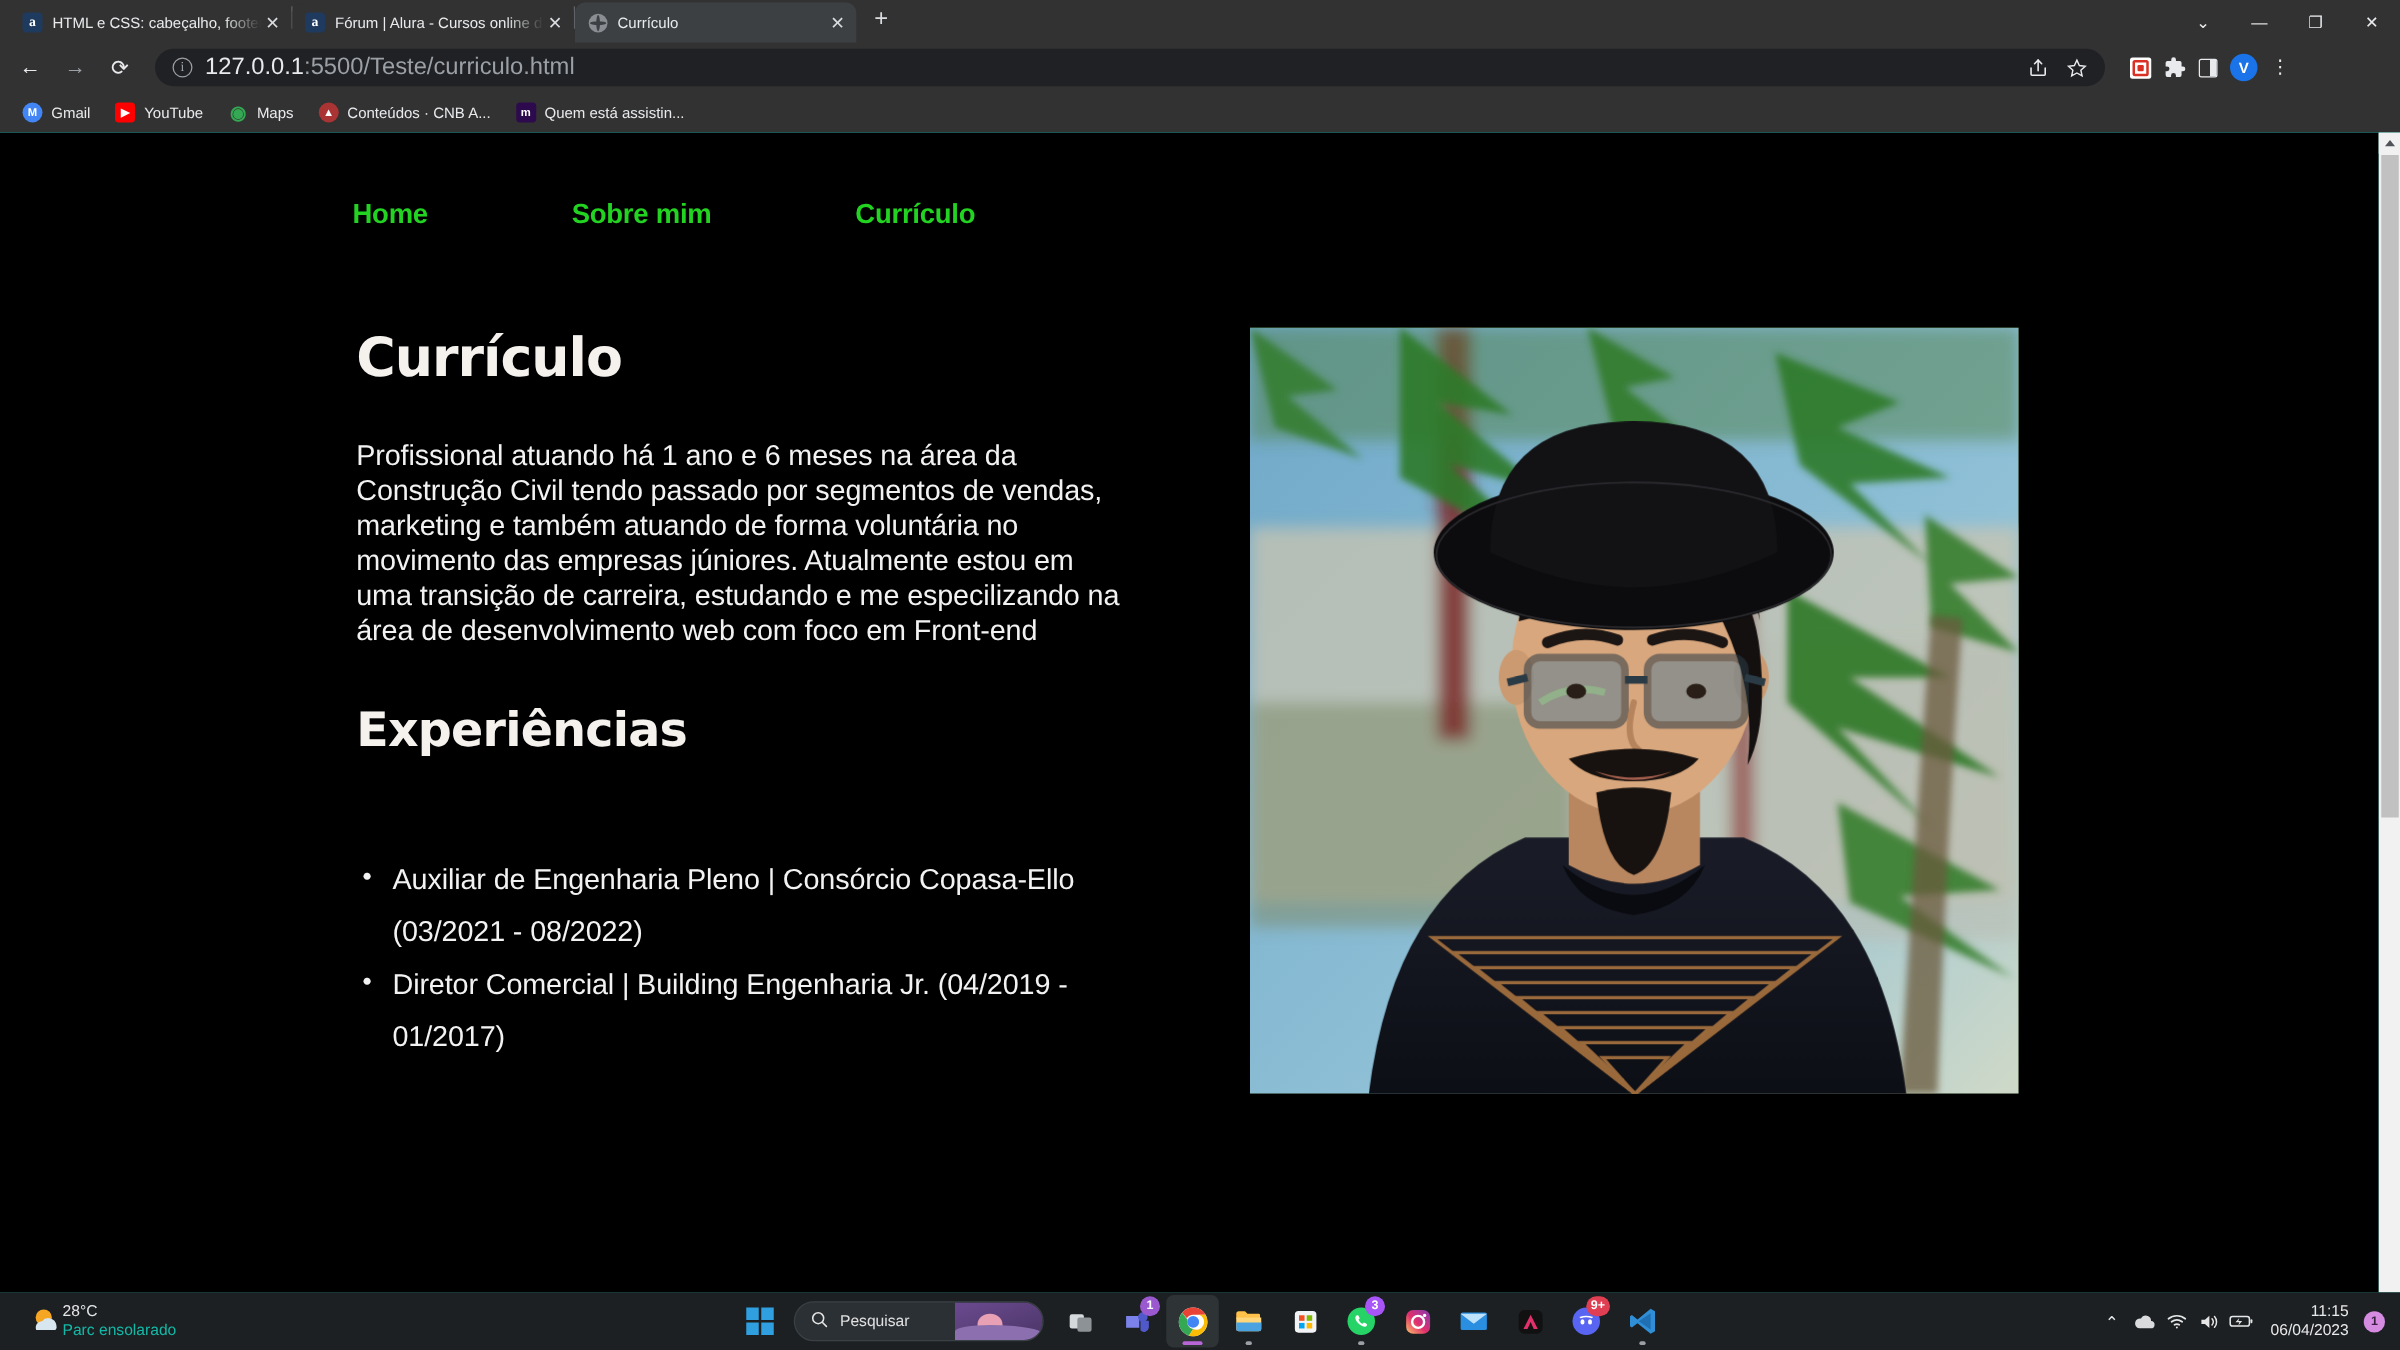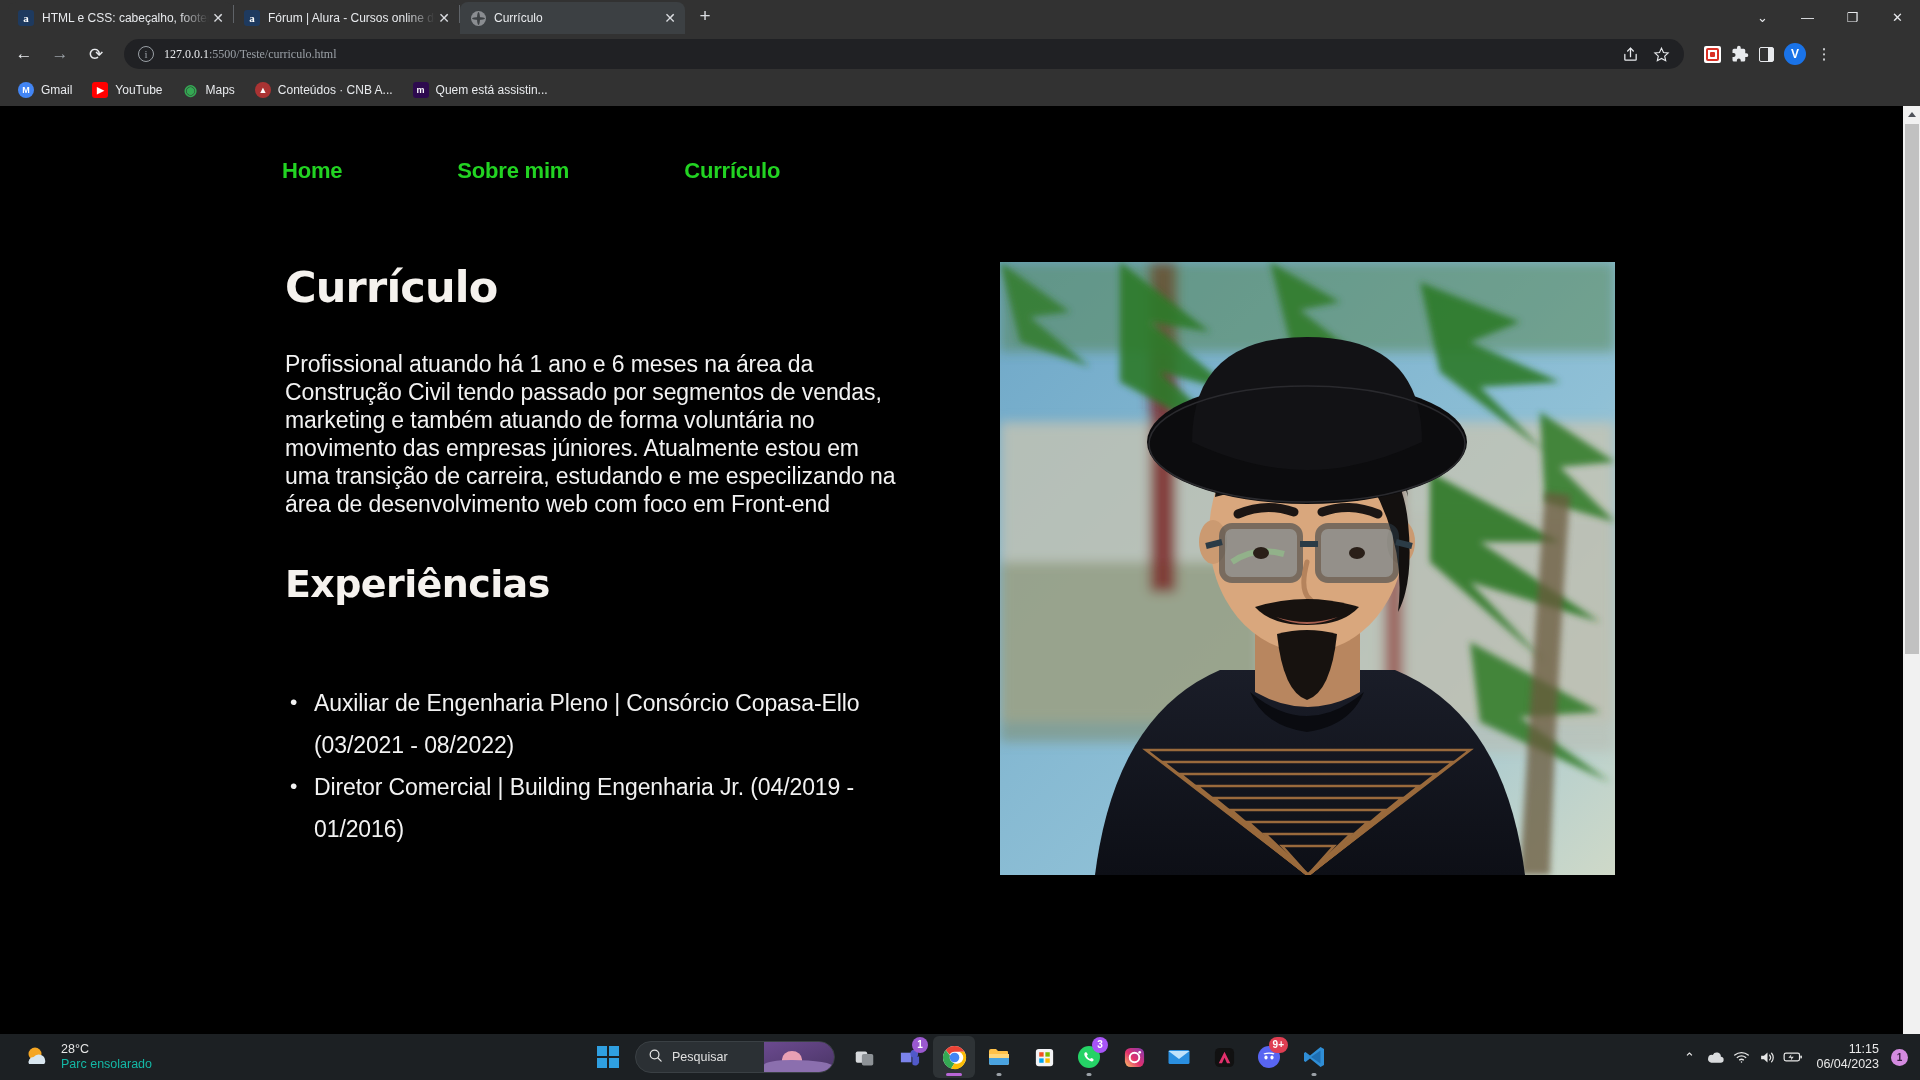--- a/index.html
+++ b/index.html
@@ -44,21 +44,21 @@
 
   .toolbar { height:40px; background:#323232; display:flex; align-items:center; padding:0 8px; }
   .navbtn { width:32px; height:32px; display:flex; align-items:center; justify-content:center; color:#e8eaed; font-size:17px; margin-right:4px; border-radius:50%; }
   .navbtn.dim { color:#9aa0a6; }
   .omnibox {
     flex:1 1 auto; height:30px; background:#202124; border-radius:16px;
     display:flex; align-items:center; padding:0 14px; margin:0 8px; position:relative;
     max-width:1560px;
   }
   .info-ic { width:16px;height:16px;border:1.4px solid #9aa0a6;border-radius:50%;color:#9aa0a6;font-size:11px;line-height:14px;text-align:center;margin-right:10px;font-family:"Liberation Serif",serif;flex:0 0 16px;}
-  .url { font-size:12px; color:#9aa0a6; white-space:nowrap;font-family:Liberation Serif, serif; }
+  .url { font-size:19px; color:#9aa0a6; white-space:nowrap; }
   .url b { color:#e8eaed; font-weight:normal; }
   .omni-right { margin-left:auto; display:flex; align-items:center; gap:14px; }
   .tb-ic { color:#e8eaed; font-size:15px; display:flex; align-items:center; justify-content:center; }
   .ext-row { display:flex; align-items:center; gap:10px; padding-left:12px; }
   .ext-sq { width:17px; height:17px; background:#fff; border-radius:2px; position:relative; }
   .ext-sq .inner { position:absolute; inset:2px; border:2px solid #d93025; border-radius:2px; }
   .ext-sq .inner:after{content:"";position:absolute;left:2px;top:2px;right:2px;bottom:2px;background:#d93025;border-radius:1px;}
   .sidepanel { width:15px;height:15px;border:1.8px solid #e8eaed;border-radius:2px;position:relative;}
   .sidepanel:after{content:"";position:absolute;right:0;top:0;bottom:0;width:5px;background:#e8eaed;}
   .avatar { width:22px;height:22px;border-radius:50%;background:#1a73e8;color:#fff;font-size:12px;line-height:22px;text-align:center;font-weight:bold;}
@@ -110,21 +110,21 @@
   .photo svg { display:block; width:100%; height:100%; }
 
   
   .sbtrack { position:absolute; right:0; top:0; width:17px; height:928px; background:#f1f1f1; }
   .sbup { position:absolute; right:0; top:0; width:17px; height:17px; background:#f1f1f1; display:flex;align-items:center;justify-content:center;}
   .sbarrow { width:0;height:0;border-left:4px solid transparent;border-right:4px solid transparent;border-bottom:5px solid #50535a;}
   .sbthumb { position:absolute; right:1px; top:18px; width:14px; height:530px; background:#c1c1c1; border-radius:0; }
 
   
   .taskbar { width:1920px; height:46px; background:#1c2023; display:flex; align-items:center; position:relative; }
-  .weather { display:flex; align-items:center; padding-left:24px; gap:11px; }
+  .weather { display:flex; align-items:center; padding-left:24px; }
   .wicon { width:26px; height:26px; position:relative; }
   .wtext { color:#e6e6e6; font-size:12.5px; line-height:15px; }
   .wtext .t2 { color:#14b8a6; }
 
   .tb-center { position:absolute; left:50%; transform:translateX(-50%); display:flex; align-items:center; gap:0; }
   .startbtn { width:46px; height:46px; display:flex; align-items:center; justify-content:center; }
   .winlogo { display:grid; grid-template-columns:10px 10px; grid-template-rows:10px 10px; gap:2.5px; }
   .winlogo i { background:#2f9fe0; display:block; }
   .searchpill {
     width:200px; height:32px; background:#2b3034; border-radius:16px; display:flex;
@@ -266,21 +266,21 @@
         <a href="#">Currículo</a>
       </nav>
 
       <div class="content">
         <div class="col-left">
           <h1 class="page-title">Currículo</h1>
           <p class="bio">Profissional atuando há 1 ano e 6 meses na área da Construção Civil tendo passado por segmentos de vendas, marketing e também atuando de forma voluntária no movimento das empresas júniores. Atualmente estou em uma transição de carreira, estudando e me especilizando na área de desenvolvimento web com foco em Front-end</p>
           <h2 class="exp-title">Experiências</h2>
           <ul class="exp-list">
             <li>Auxiliar de Engenharia Pleno | Consórcio Copasa-Ello (03/2021 - 08/2022)</li>
-            <li>Diretor Comercial | Building Engenharia Jr. (04/2019 - 01/2016)</li>
+            <li>Diretor Comercial | Building Engenharia Jr. (04/2019 - 01/2017)</li>
           </ul>
         </div>
 
         <div class="photo-wrap">
           <div class="photo">
             <svg viewBox="0 0 615 613" preserveAspectRatio="xMidYMid slice">
               <defs>
                 <linearGradient id="sky" x1="0" y1="0" x2="1" y2="1">
                   <stop offset="0%" stop-color="#6fa8c8"></stop>
                     <stop offset="60%" stop-color="#8fc0d6"></stop>

